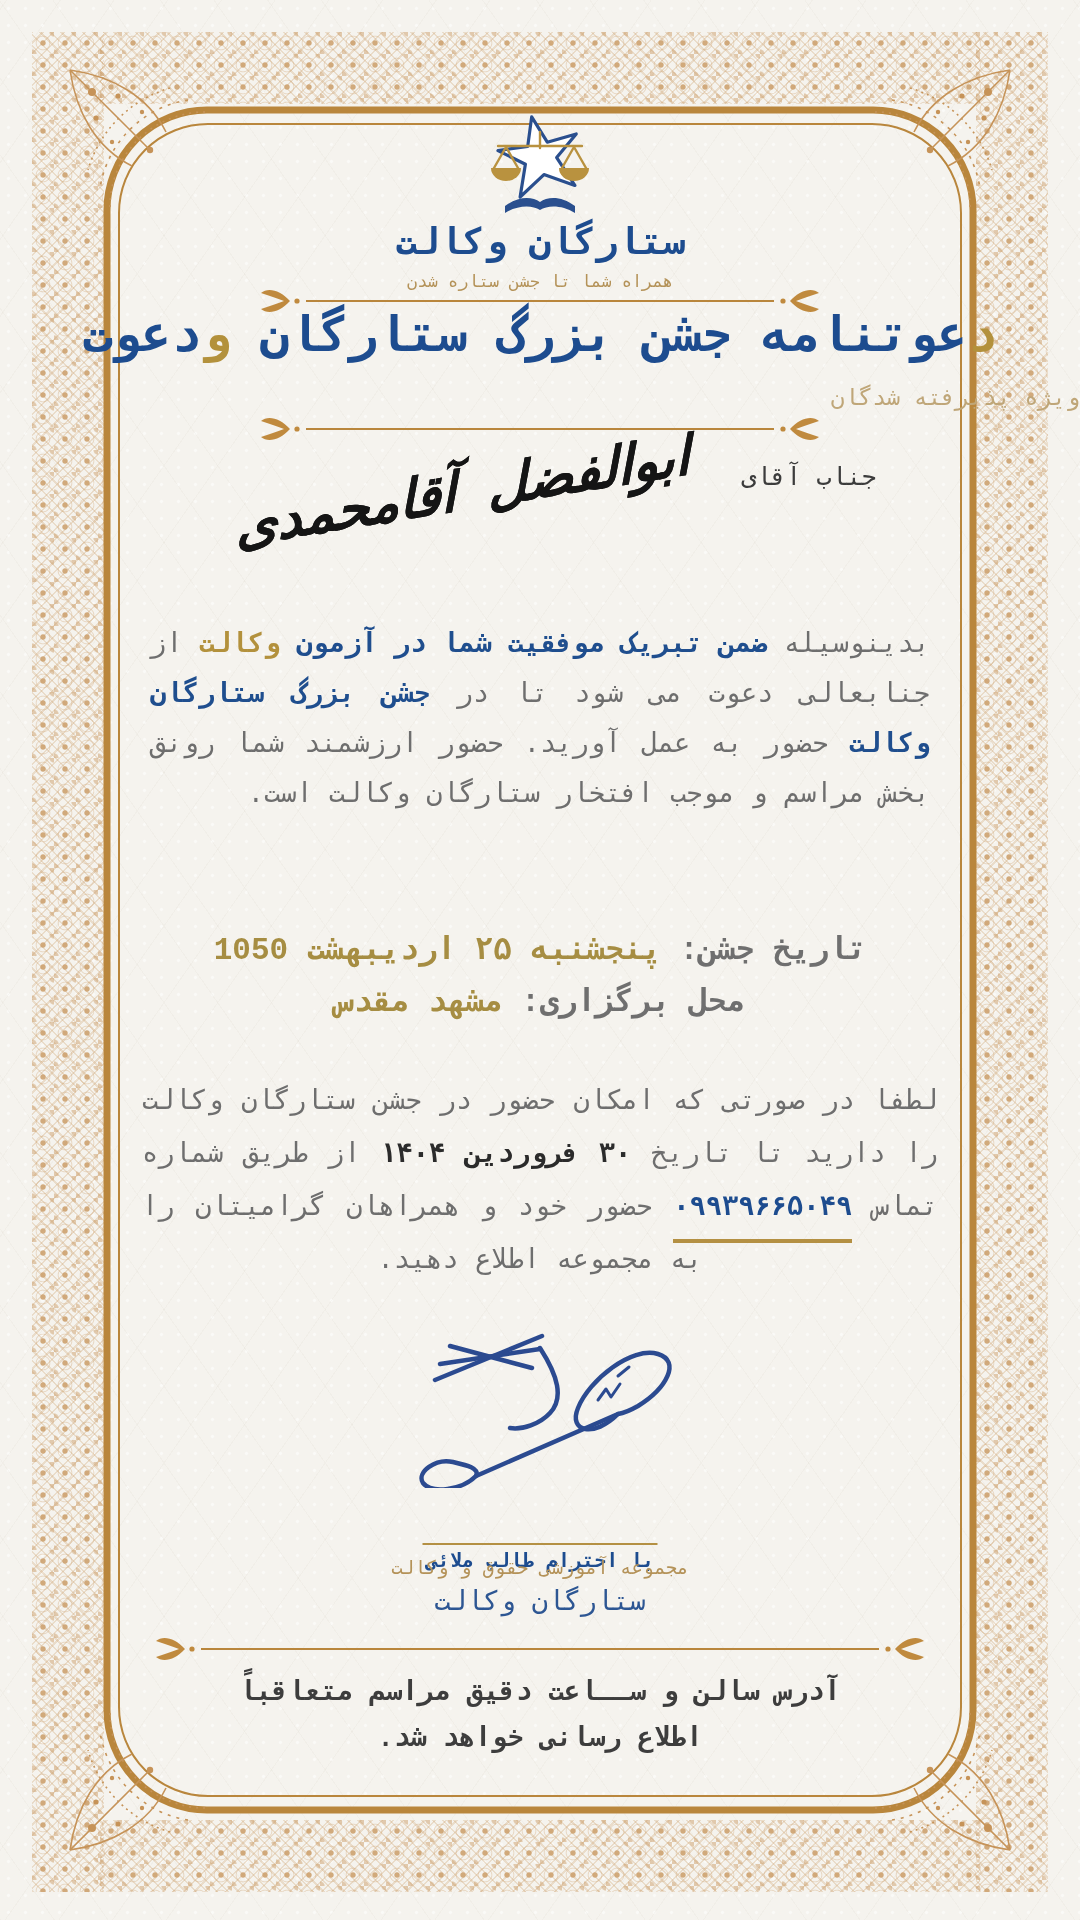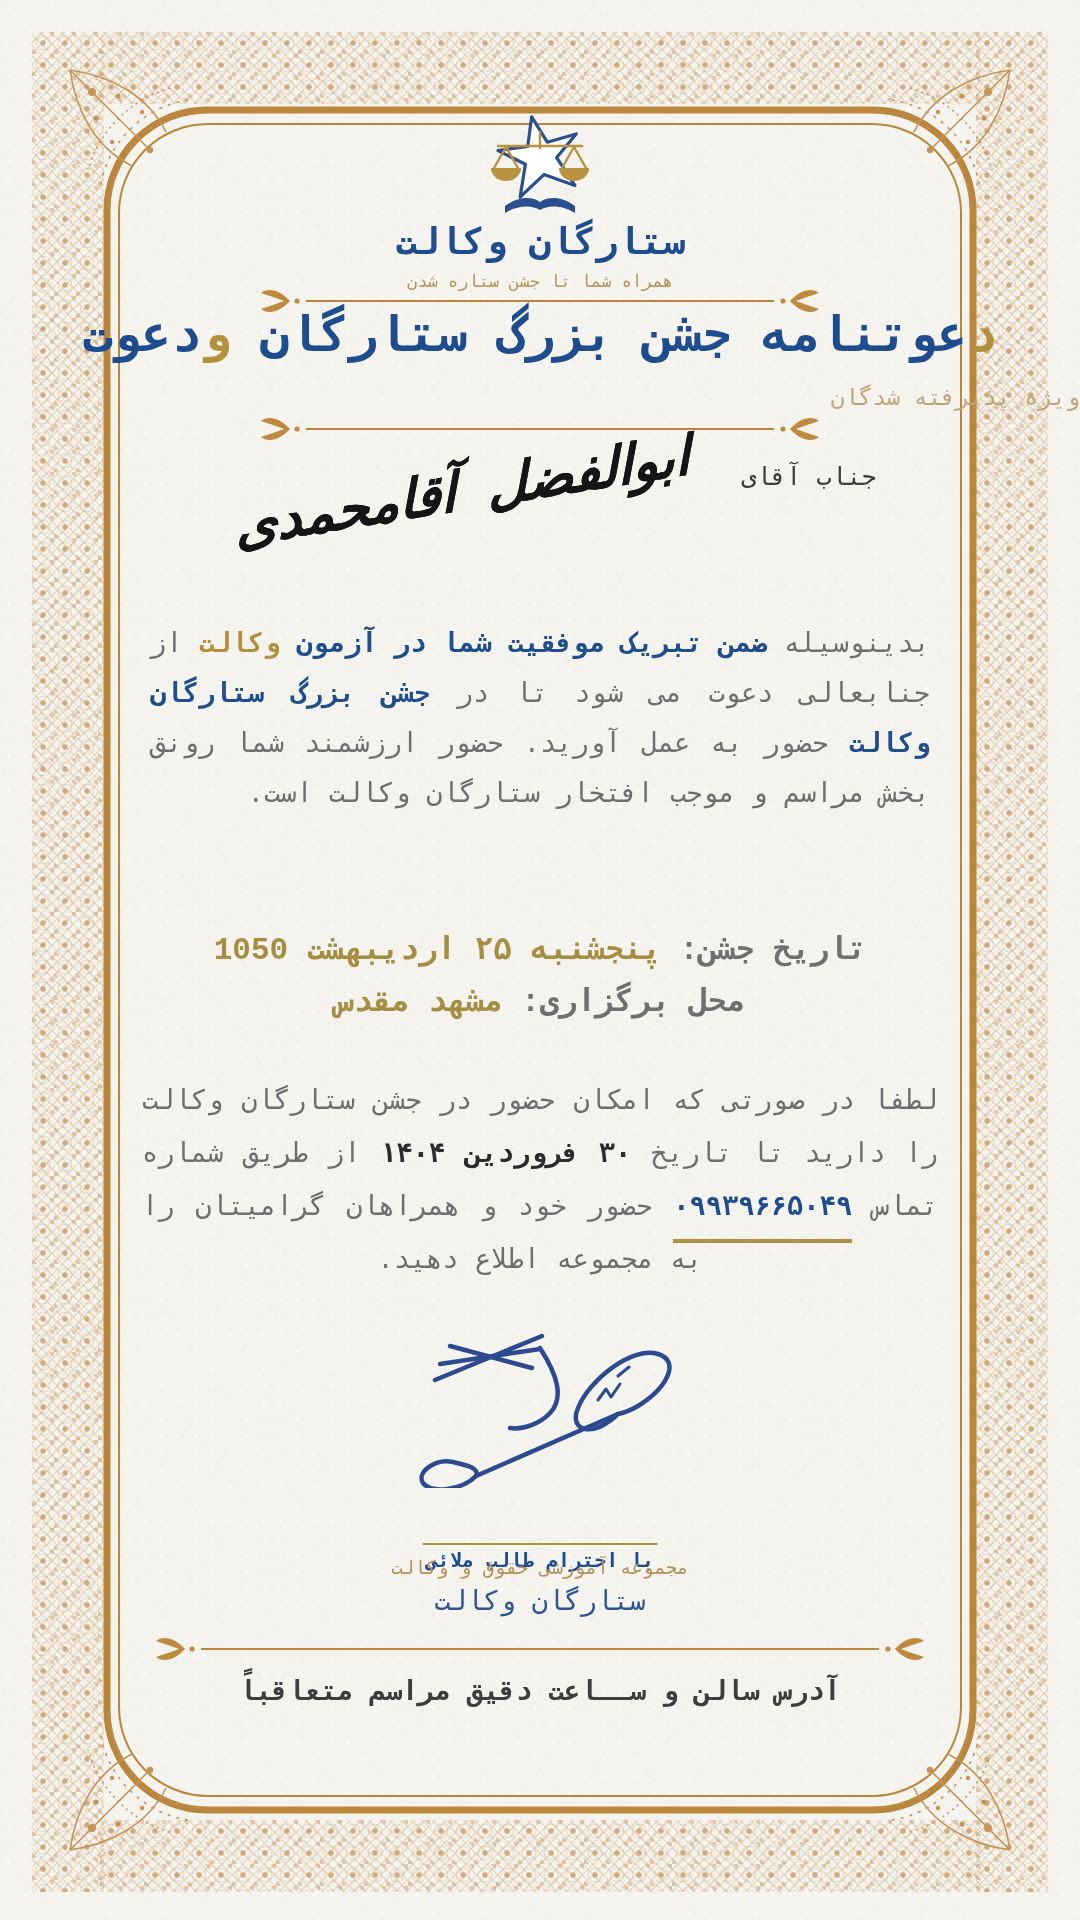--- a/index.html
+++ b/index.html
@@ -184,16 +184,17 @@
       </svg>
       <span class="rule"></span>
       <svg class="orn-flip" width="46" height="30" viewBox="0 0 46 30">
         <path d="M45,15 H30 C20,4 8,1 1,7 C9,10 17,12 24,15 C17,18 9,20 1,23 C8,29 20,26 30,15 Z" fill="#c08a3e"></path>
         <circle cx="37" cy="15" r="2.6" fill="#c08a3e"></circle>
       </svg>
     </div>
 
     <div class="footer-note">
       <div>آدرس سالن و ســاعت دقیق مراسم متعاقباً</div>
+      <div>اطلاع رسانی خواهد شد.</div>
     </div>
 
   </div>
 </div>
 
 </body></html>

